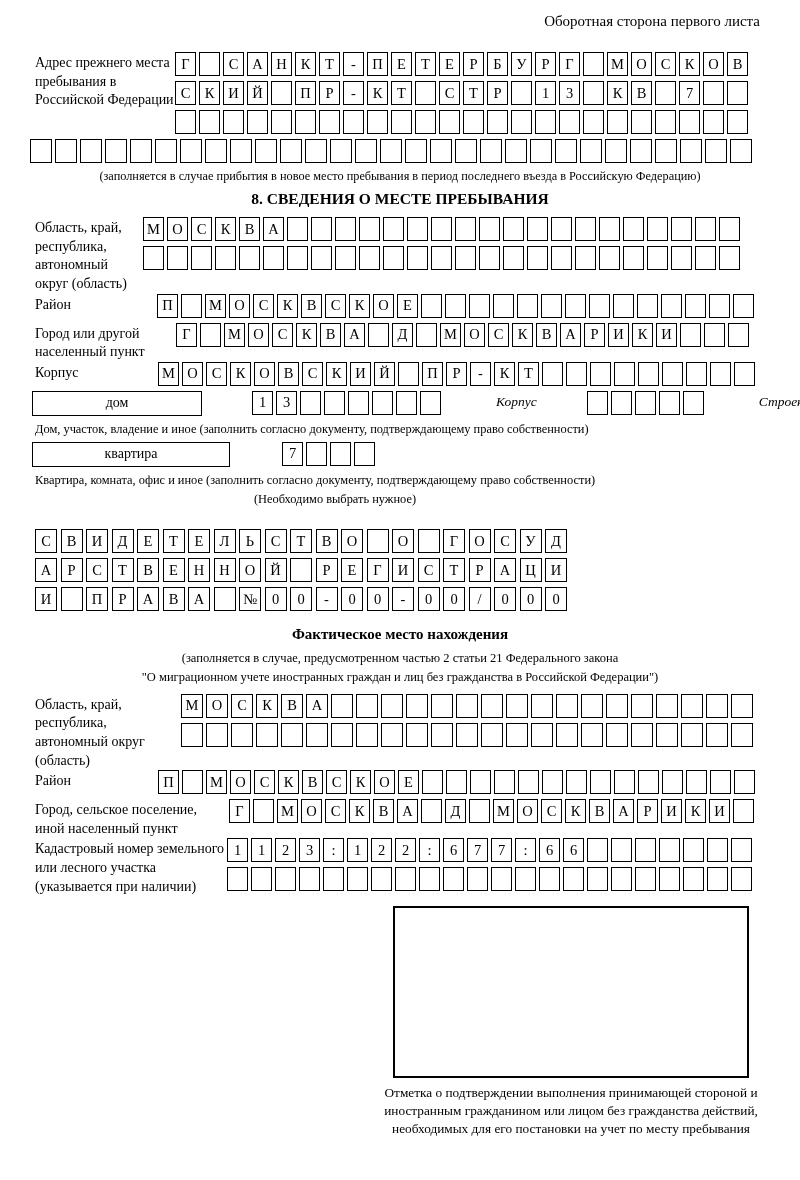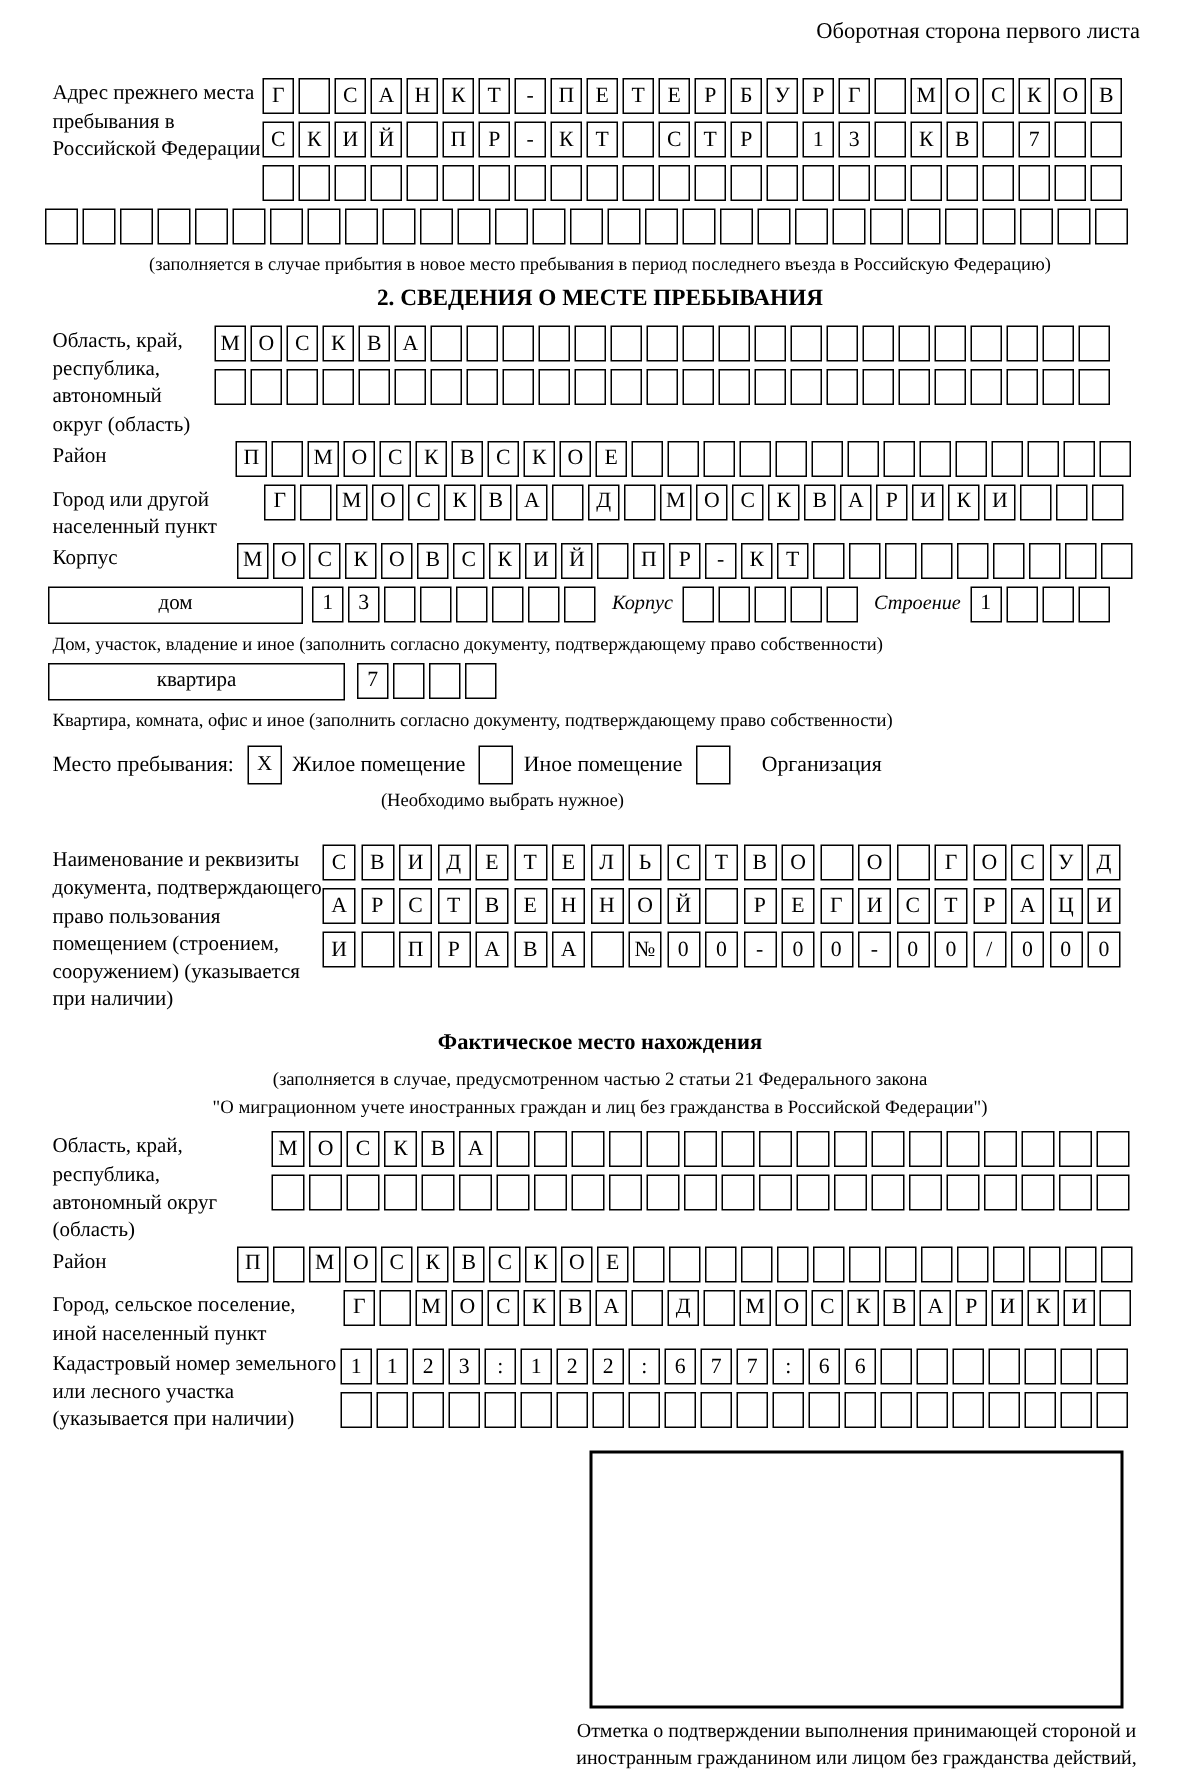--- a/index.html
+++ b/index.html
@@ -20,21 +20,21 @@
   .cells-lg .cell{width:22px;margin-right:3.5px;}
 
   .overflow-row{margin-left:30px;}
   .note{font-size:12.3px;text-align:center;margin:1px 10px 5px;line-height:1.4;}
   .h2{font-size:15.5px;font-weight:bold;text-align:center;margin:4px 0 9px;}
   .h3{font-size:15px;font-weight:bold;text-align:center;margin:10px 0 6px;}
 
   .w140{width:140px}.w108{width:108px}.w122{width:122px}.w141{width:141px}
   .w123{width:123px}.w180{width:180px}.w146{width:146px}.w194{width:194px}.w192{width:192px}
 
-  .house-line{display:flex;align-items:flex-start;margin-left:32px;height:30px;}
+  .house-line{display:flex;align-items:flex-start;margin-left:32px;height:30px;gap:44px;}
   .wide-box{flex:none;border:1.5px solid #000;box-sizing:border-box;height:25px;
             display:flex;align-items:center;justify-content:center;font-size:14px;}
   .house-box{width:170px;margin-right:6px;}
   .apt-box{width:198px;margin-right:8px;}
   .inline-label{font-size:13.5px;padding:3px 6px 0 8px;flex:none;font-style:italic;}
   .caption{font-size:12.4px;margin:0 0 4px 35px;line-height:1.35;}
 
   .stay-row{display:flex;align-items:center;margin:8px 0 2px 35px;font-size:14.5px;height:28px;}
   .checkbox{flex:none;width:23px;height:26px;border:1.5px solid #000;box-sizing:border-box;
             display:flex;align-items:center;justify-content:center;font-size:14px;margin:0 7px 0 9px;}
@@ -163,21 +163,21 @@
       <span class="cell"></span>
       <span class="cell"></span>
       <span class="cell"></span>
       <span class="cell"></span>
       <span class="cell"></span>
       <span class="cell"></span>
       <span class="cell"></span>
     </div>
   <div class="note">(заполняется в случае прибытия в новое место пребывания в период последнего въезда в Российскую Федерацию)</div>
 
-  <div class="h2">2. СВЕДЕНИЯ О МЕСТЕ ПРЕБЫВАНИЯ</div>
+  <div class="h2">8. СВЕДЕНИЯ О МЕСТЕ ПРЕБЫВАНИЯ</div>
 
   <div class="group">
     <div class="glabel w108">Область, край, республика, автономный округ (область)</div>
     <div class="gcells">
       <div class="cells-row">
           <span class="cell">М</span>
           <span class="cell">О</span>
           <span class="cell">С</span>
           <span class="cell">К</span>
           <span class="cell">В</span>
@@ -358,33 +358,23 @@
     <div class="wide-box apt-box">квартира</div>
     <div class="cells-row">
         <span class="cell">7</span>
         <span class="cell"></span>
         <span class="cell"></span>
         <span class="cell"></span>
       </div>
   </div>
   <div class="caption">Квартира, комната, офис и иное (заполнить согласно документу, подтверждающему право собственности)</div>
 
-  <div class="stay-row">
-    <span>Место пребывания:</span>
-    <span class="checkbox">X</span>
-    <span class="stay-opt">Жилое помещение</span>
-    <span class="checkbox"></span>
-    <span class="stay-opt">Иное помещение</span>
-    <span class="checkbox"></span>
-    <span class="stay-opt opt-org">Организация</span>
-  </div>
   <div class="stay-note">(Необходимо выбрать нужное)</div>
 
   <div class="group">
-    <div class="glabel w180">Наименование и реквизиты документа, подтверждающего право пользования помещением (строением, сооружением) (указывается при наличии)</div>
     <div class="gcells">
       <div class="cells-row cells-lg">
           <span class="cell">С</span>
           <span class="cell">В</span>
           <span class="cell">И</span>
           <span class="cell">Д</span>
           <span class="cell">Е</span>
           <span class="cell">Т</span>
           <span class="cell">Е</span>
           <span class="cell">Л</span>

